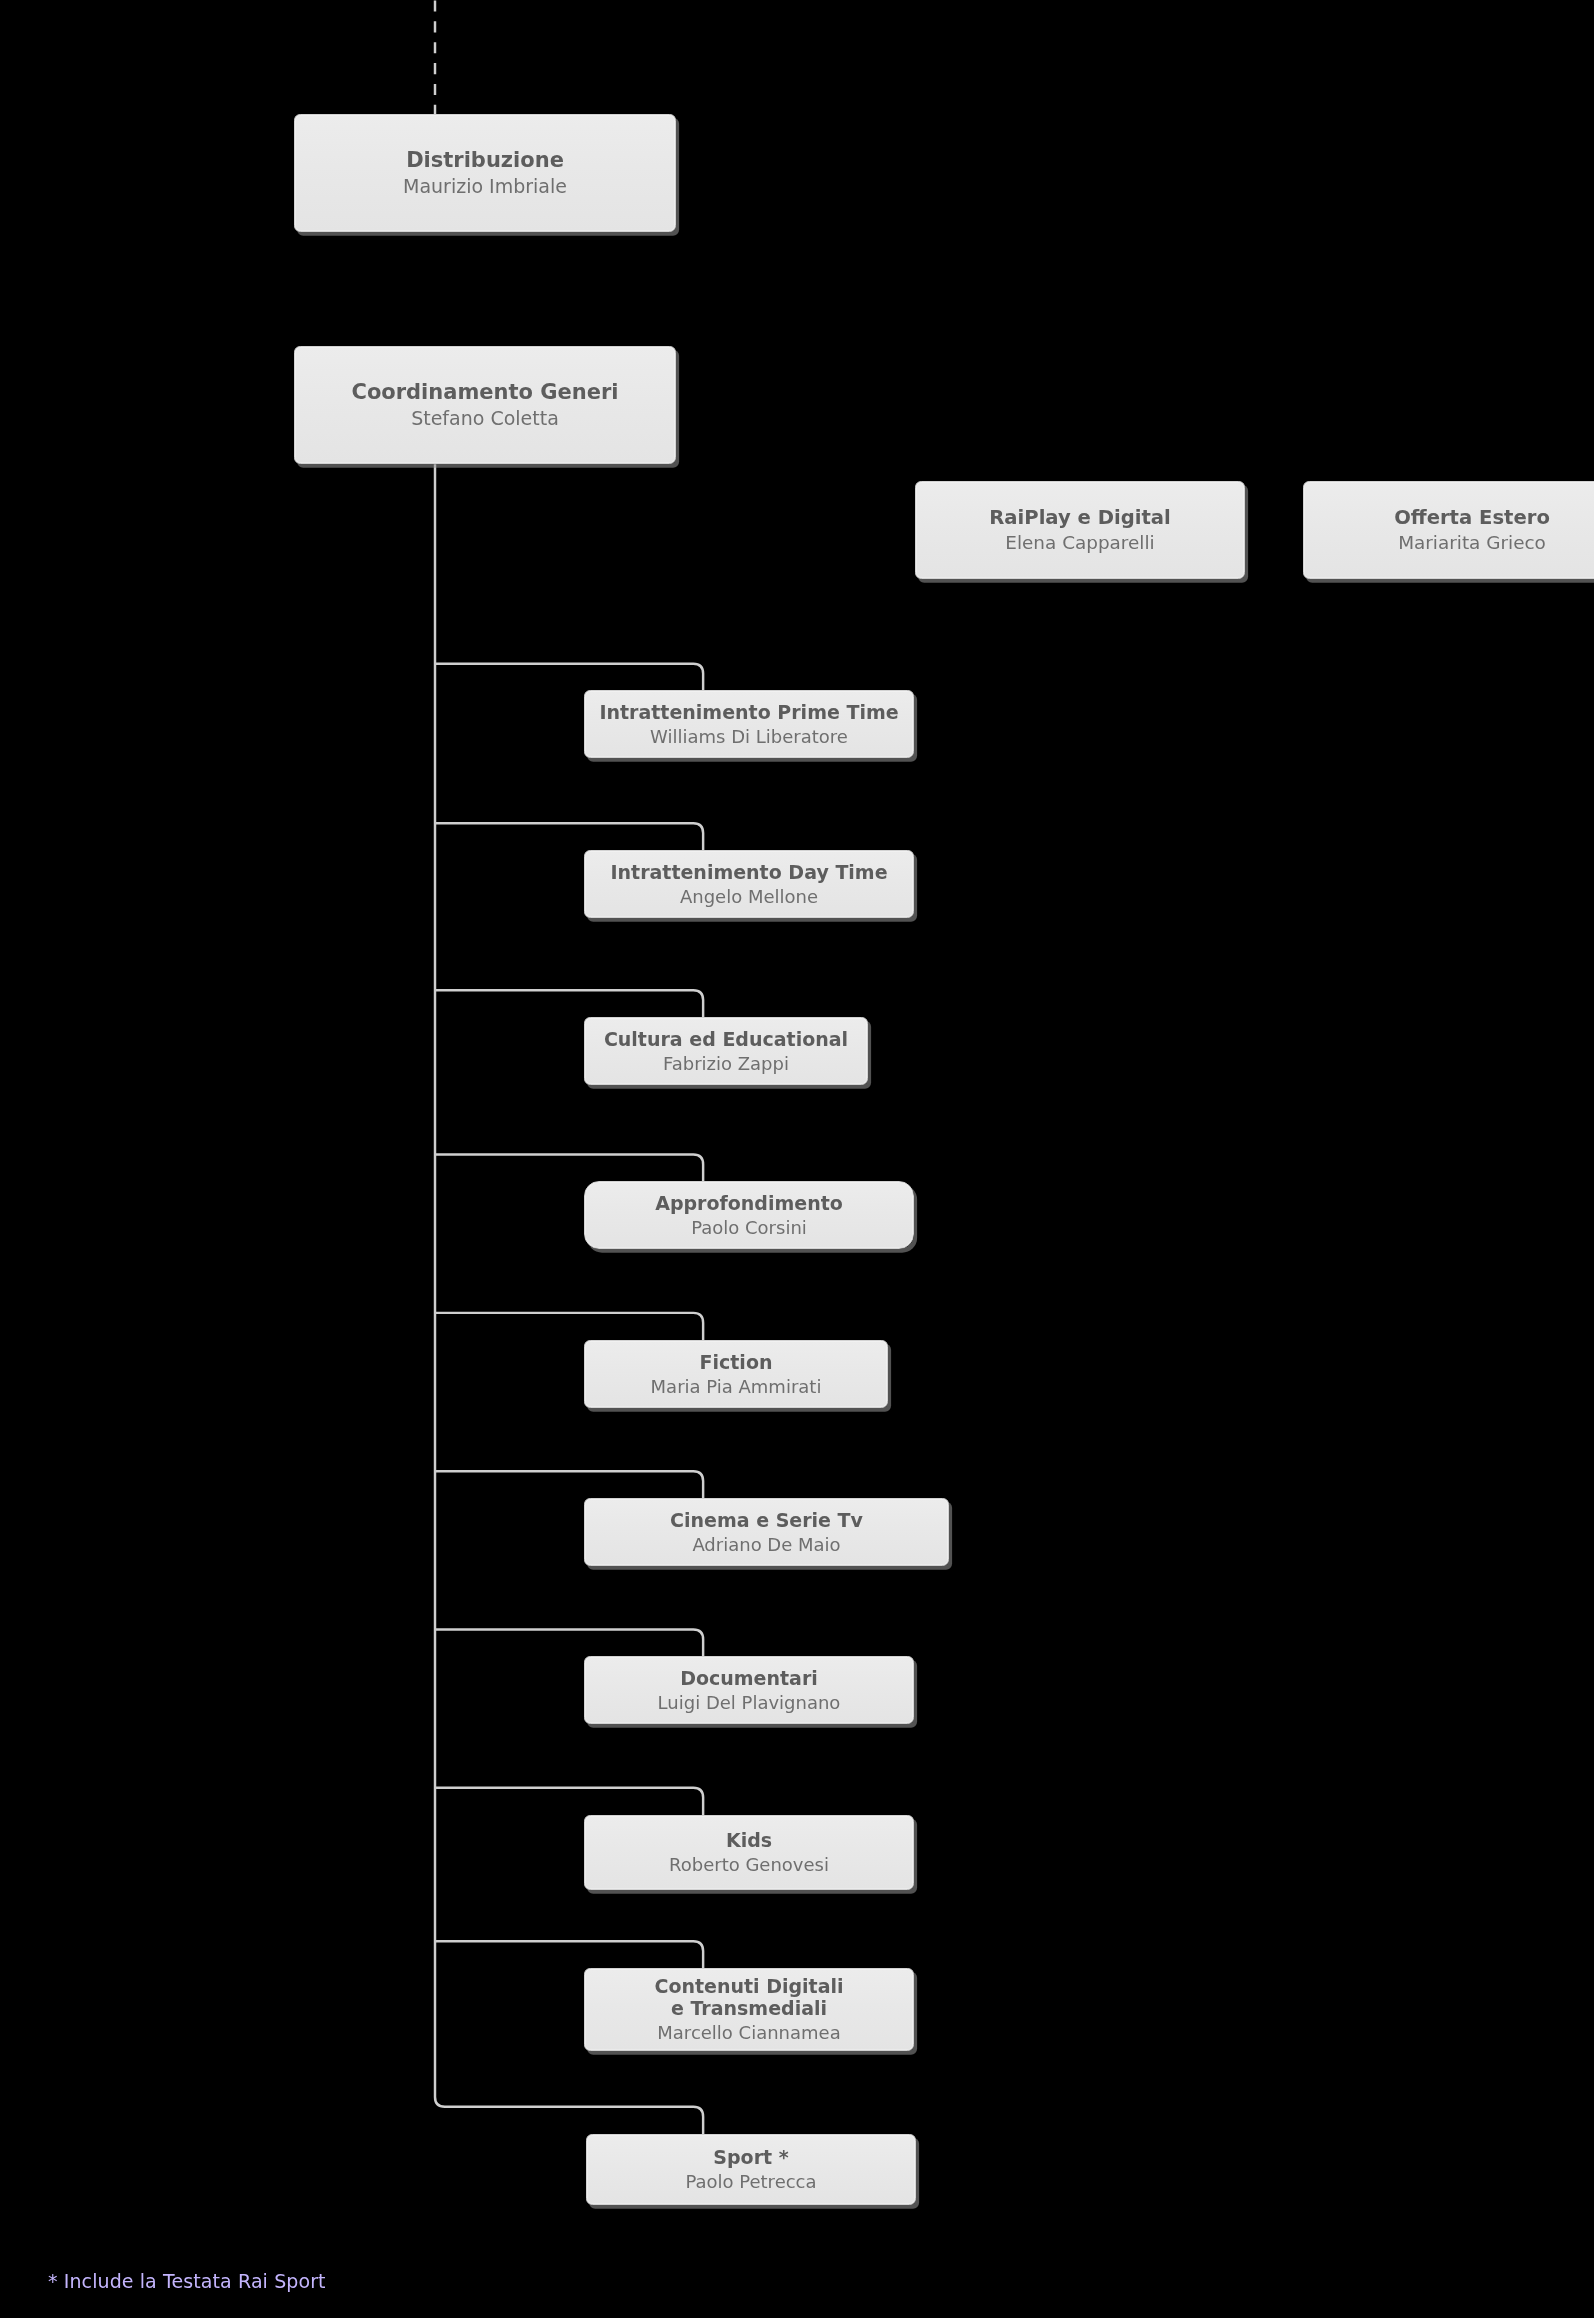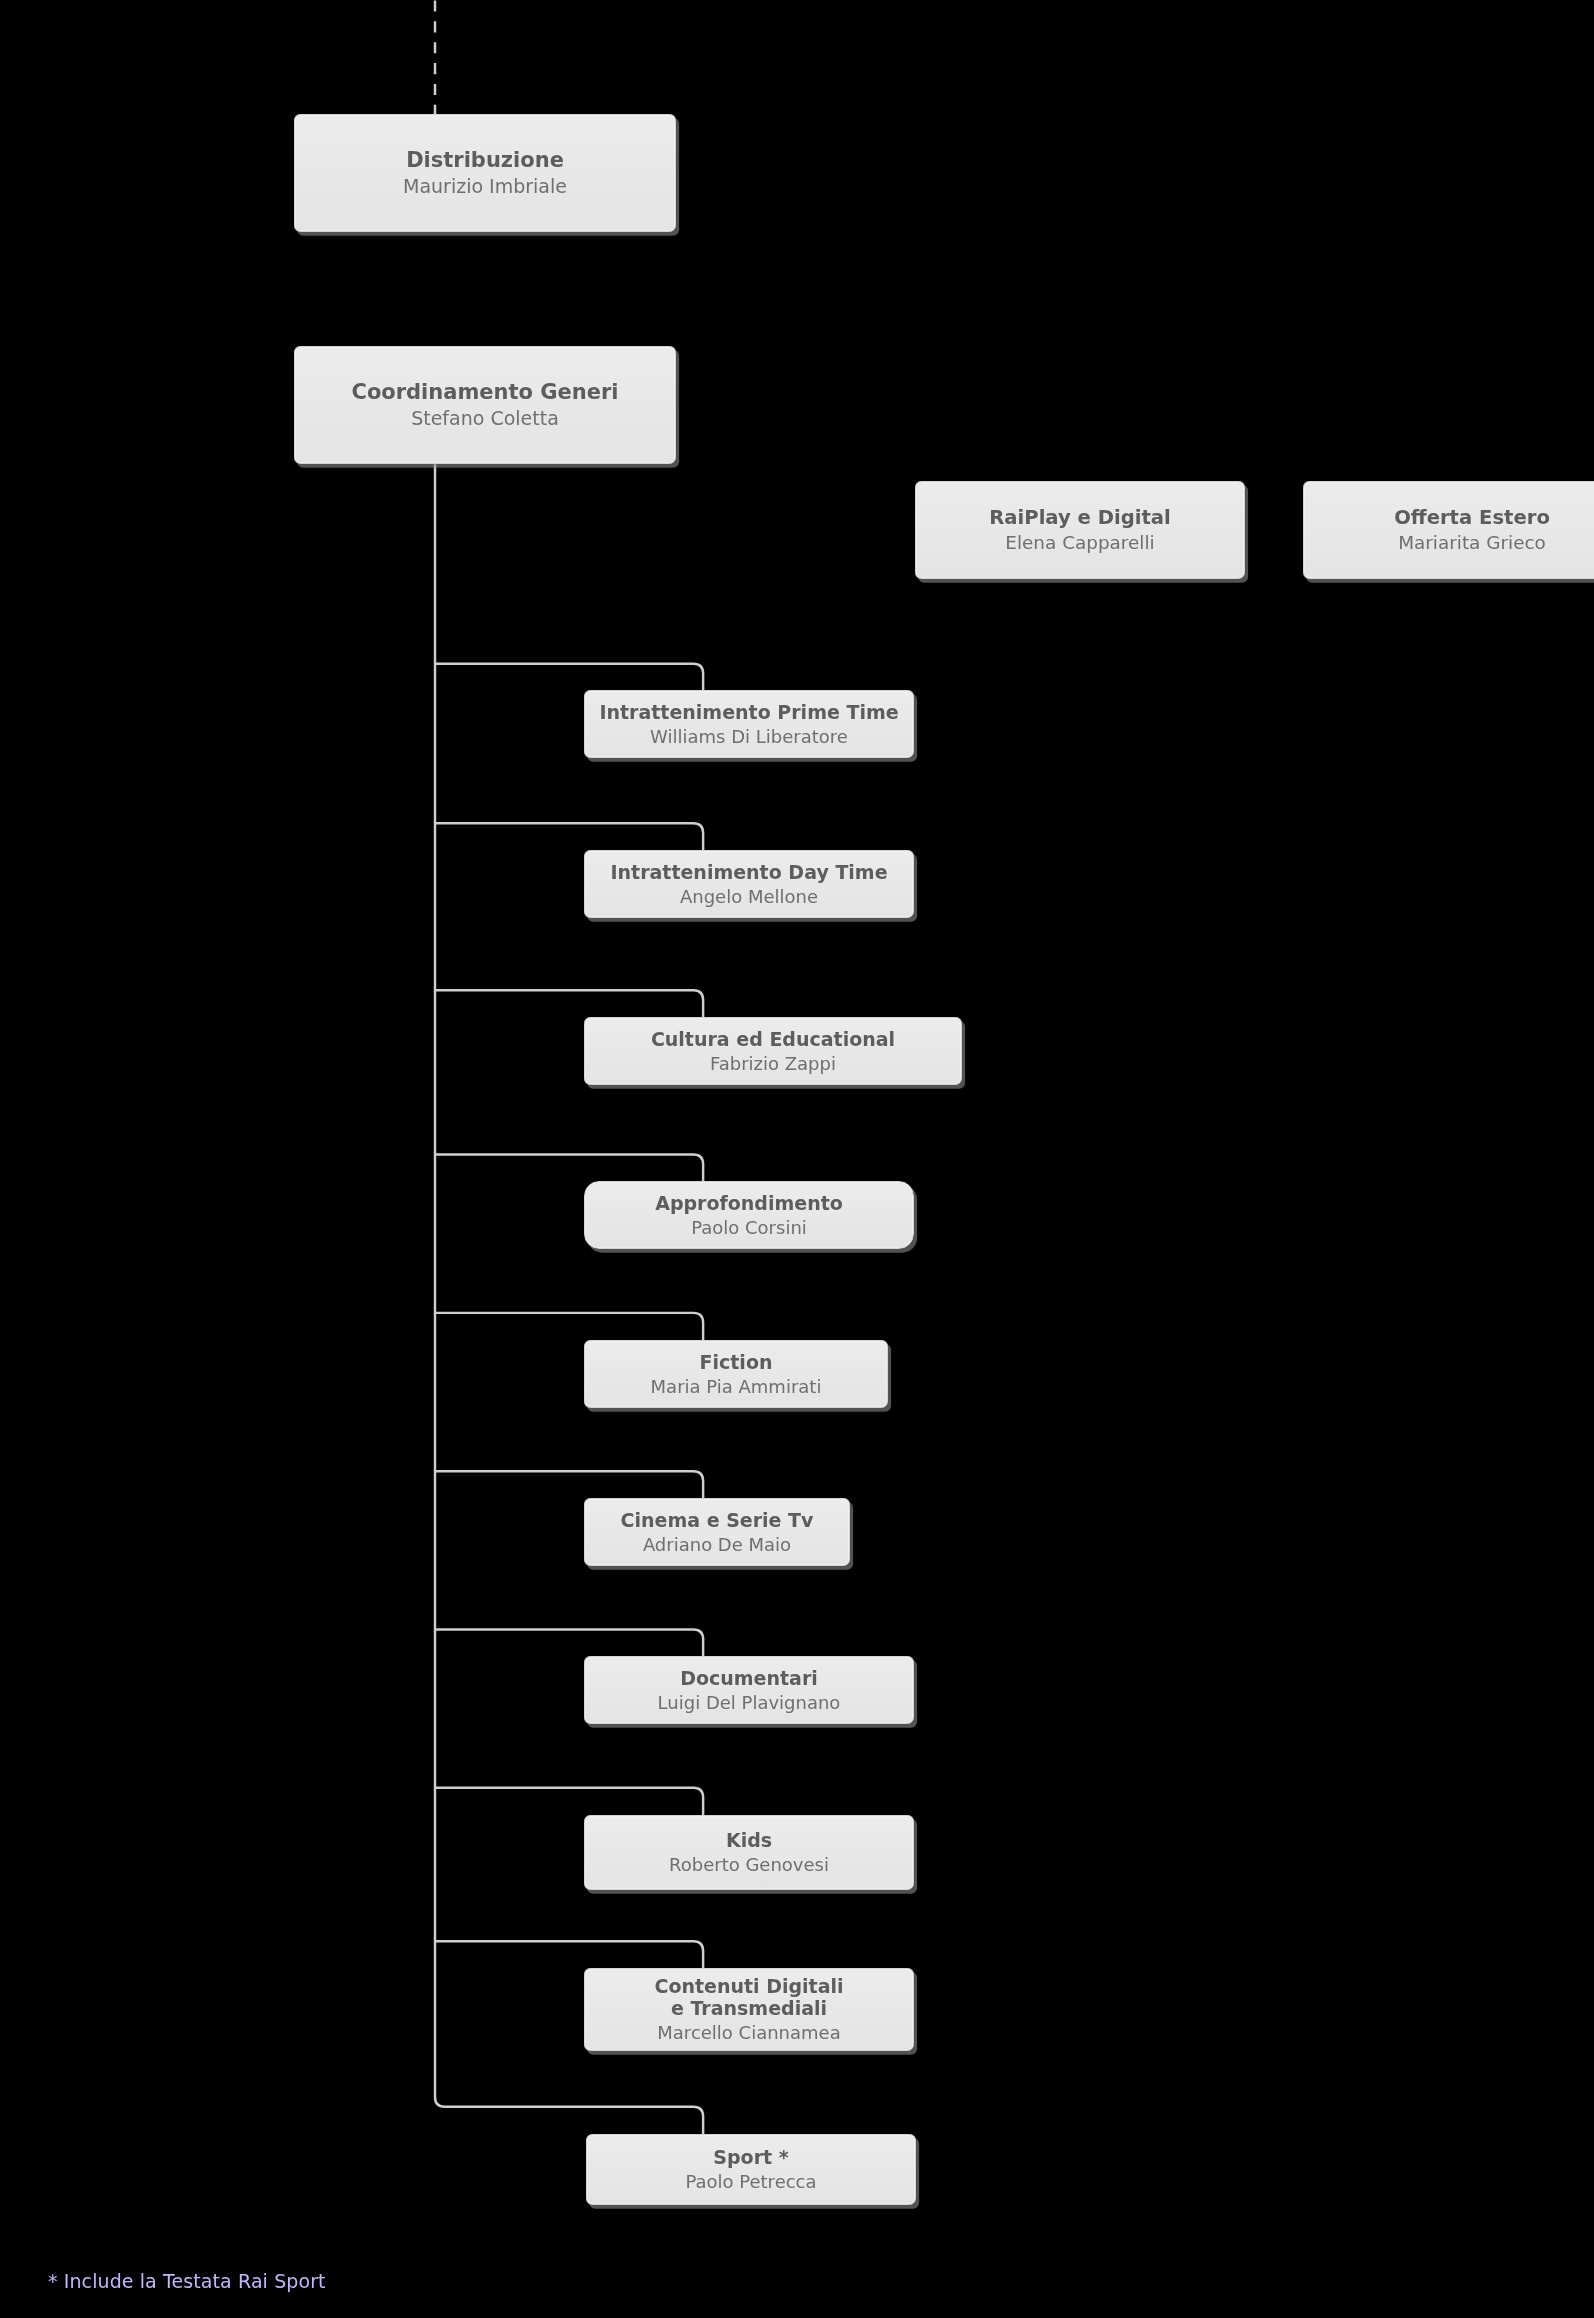--- a/index.html
+++ b/index.html
@@ -110,33 +110,33 @@
         <div class="person">Mariarita Grieco</div>
       </div>
       <div class="node level-child" style="left: 538px; top: 690px; width: 330px; height: 68px;">
         <div class="title">Intrattenimento Prime Time</div>
         <div class="person">Williams Di Liberatore</div>
       </div>
       <div class="node level-child" style="left: 538px; top: 850px; width: 330px; height: 68px;">
         <div class="title">Intrattenimento Day Time</div>
         <div class="person">Angelo Mellone</div>
       </div>
-      <div class="node level-child" style="left: 538px; top: 1017px; width: 378px; height: 68px;">
+      <div class="node level-child" style="left: 538px; top: 1017px; width: 284px; height: 68px;">
         <div class="title">Cultura ed Educational</div>
         <div class="person">Fabrizio  Zappi</div>
       </div>
       <div class="node level-child" style="left: 538px; top: 1181px; width: 330px; height: 68px; border-radius: 15px;">
         <div class="title">Approfondimento</div>
         <div class="person">Paolo  Corsini</div>
       </div>
       <div class="node level-child" style="left: 538px; top: 1340px; width: 304px; height: 68px;">
         <div class="title">Fiction</div>
         <div class="person">Maria Pia Ammirati</div>
       </div>
-      <div class="node level-child" style="left: 538px; top: 1498px; width: 266px; height: 68px; text-align: right;">
+      <div class="node level-child" style="left: 538px; top: 1498px; width: 365px; height: 68px; text-align: right;">
         <div class="title">Cinema e Serie Tv</div>
         <div class="person">Adriano De Maio</div>
       </div>
       <div class="node level-child" style="left: 538px; top: 1656px; width: 330px; height: 68px;">
         <div class="title">Documentari</div>
         <div class="person">Luigi Del Plavignano</div>
       </div>
       <div class="node level-child" style="left: 538px; top: 1815px; width: 330px; height: 75px;">
         <div class="title">Kids</div>
         <div class="person">Roberto Genovesi</div>

